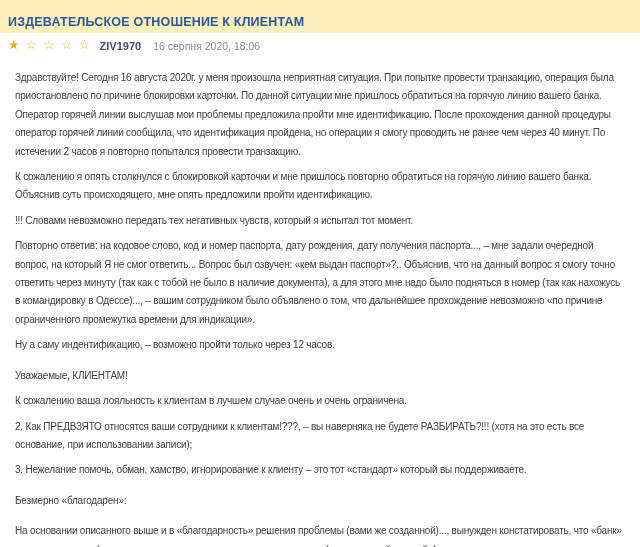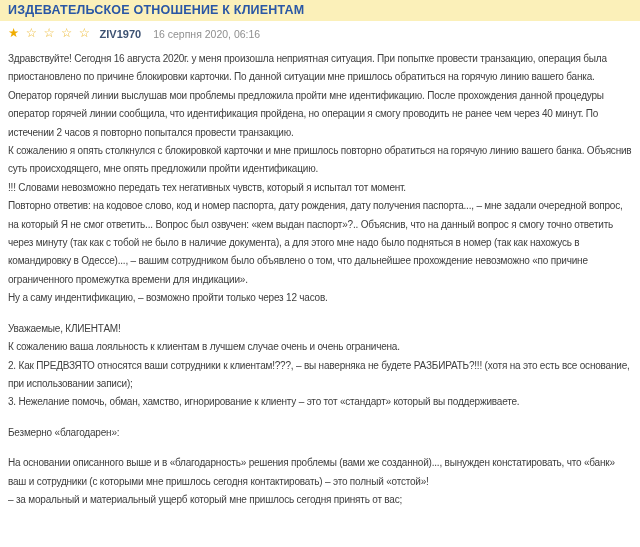--- a/index.html
+++ b/index.html
@@ -14,21 +14,21 @@
     font-family: "Liberation Sans", sans-serif;
     position: relative;
   }
   .review {
     width: 640px;
     height: 547px;
     overflow: hidden;
   }
   .title-band {
     background: #fbf0b9;
-    padding: 0 8px 3px 8px;
+    padding: 12px 8px 3px 8px;
     min-height: 14px;
   }
   .title {
     color: #2a57a5;
     font-weight: bold;
     font-size: 12.5px;
     letter-spacing: 0.2px;
     text-decoration: none;
     cursor: pointer;
     display: inline-block;
@@ -60,21 +60,21 @@
     font-size: 10.5px;
   }
   .body-text {
     padding: 8px 6px 0 8px;
     font-size: 10px;
     letter-spacing: -0.2px;
     line-height: 18.4px;
     color: #404040;
   }
   .body-text p {
-    margin: 0;
+    margin: 7px;
   }
   .body-text p.gap {
     margin-top: 12px;
   }
 </style>
 </head>
 <body>
 
 <div class="review">
 
@@ -84,21 +84,21 @@
 
   <div class="meta-row">
     <span class="stars">
       <span class="star-filled">★</span>
       <span class="star-empty">☆</span>
       <span class="star-empty">☆</span>
       <span class="star-empty">☆</span>
       <span class="star-empty">☆</span>
     </span>
     <span class="author">ZIV1970</span>
-    <span class="date">16 серпня 2020, 06:16</span>
+    <span class="date">16 серпня 2020, 18:06</span>
   </div>
 
   <div class="body-text">
     <p>Здравствуйте! Сегодня 16 августа 2020г. у меня произошла неприятная ситуация. При попытке провести транзакцию, операция была приостановлено по причине блокировки карточки. По данной ситуации мне пришлось обратиться на горячую линию вашего банка. Оператор горячей линии выслушав мои проблемы предложила пройти мне идентификацию. После прохождения данной процедуры оператор горячей линии сообщила, что идентификация пройдена, но операции я смогу проводить не ранее чем через 40 минут. По истечении 2 часов я повторно попытался провести транзакцию.</p>
     <p>К сожалению я опять столкнулся с блокировкой карточки и мне пришлось повторно обратиться на горячую линию вашего банка. Объяснив суть происходящего, мне опять предложили пройти идентификацию.</p>
     <p>!!! Словами невозможно передать тех негативных чувств, который я испытал тот момент.</p>
     <p>Повторно ответив: на кодовое слово, код и номер паспорта, дату рождения, дату получения паспорта..., – мне задали очередной вопрос, на который Я не смог ответить... Вопрос был озвучен: «кем выдан паспорт»?.. Объяснив, что на данный вопрос я смогу точно ответить через минуту (так как с тобой не было в наличие документа), а для этого мне надо было подняться в номер (так как нахожусь в командировку в Одессе)..., – вашим сотрудником было объявлено о том, что дальнейшее прохождение невозможно «по причине ограниченного промежутка времени для индикации».</p>
     <p>Ну а саму индентификацию, – возможно пройти только через 12 часов.</p>
     <p class="gap">Уважаемые, КЛИЕНТАМ!</p>
     <p>К сожалению ваша лояльность к клиентам в лучшем случае очень и очень ограничена.</p>

